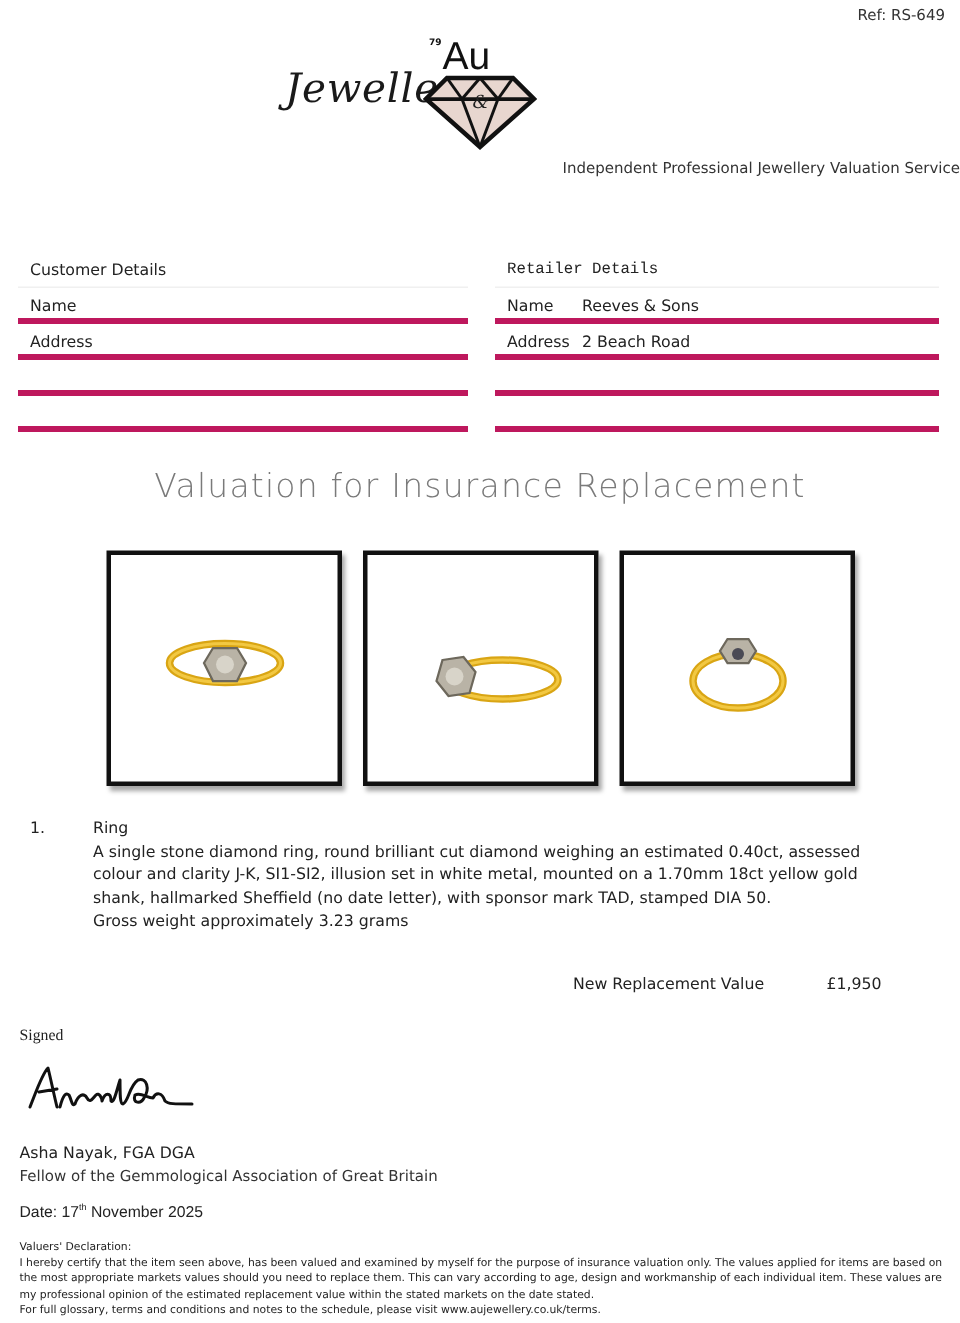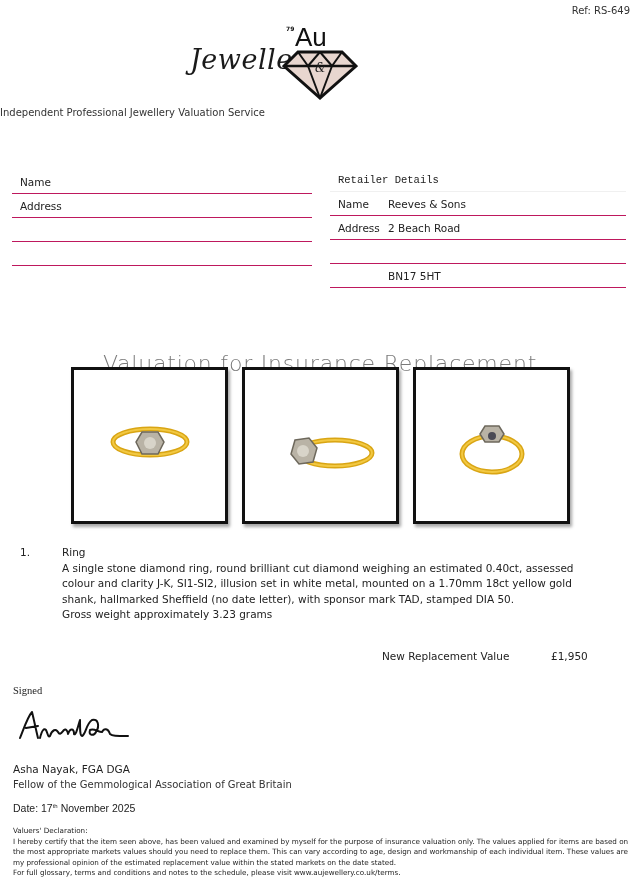--- a/index.html
+++ b/index.html
@@ -9,36 +9,36 @@
     .ref { position: absolute; right: 10px; top: 5px; font-size: 10px; color: #333; }
 
     
     .logo { position: absolute; left: 0; top: 22px; width: 640px; height: 90px; }
     .logo .script-left { position: absolute; left: 190px; top: 22px; font-family: "DejaVu Serif", serif; font-style: italic; font-size: 27px; color: #1a1a1a; letter-spacing: 0.5px; }
     .logo .script-right { position: absolute; left: 358px; top: 22px; font-family: "DejaVu Serif", serif; font-style: italic; font-size: 27px; color: #1a1a1a; letter-spacing: 0.5px; }
     .logo .au { position: absolute; left: 295px; top: 0px; font-family: "Liberation Sans", sans-serif; font-weight: normal; font-size: 26px; color: #111; }
     .logo .atomic { position: absolute; left: 286px; top: 3px; font-size: 6px; font-weight: bold; color: #111; }
     .logo svg.diamond { position: absolute; left: 282px; top: 28px; }
 
-    .tagline { position: absolute; top: 107px; width: 640px; text-align: left; font-size: 10px; color: #333; line-height: 12px; }
+    .tagline { position: absolute; top: 107px; width: 640px; text-align: right; font-size: 10px; color: #333; line-height: 12px; }
     .tagline .contact { font-size: 9.5px; }
 
     
     .details { position: absolute; top: 170px; }
     .details.left { left: 12px; width: 300px; }
     .details.right { left: 330px; width: 296px; }
     .details .heading { font-size: 10.5px; color: #222; padding-left: 8px; height: 22px; line-height: 20px; border-bottom: 1px solid #f0f0f0; }
     .details.right .heading { padding-left: 8px; font-family: Liberation Mono, monospace; }
-    .details .row { height: 24px; line-height: 24px; border-bottom: 1px solid #be185d; font-size: 10.5px; display: flex; }
+    .details .row { height: 24px; line-height: 24px; border-bottom: 4px solid #be185d; font-size: 10.5px; display: flex; }
     .details .row .k { width: 50px; padding-left: 8px; color: #222; }
     .details.left .row .k { width: 80px; }
     .details .row .v { flex: 1; color: #222; padding-left: 6px; }
     .details.right .row .k { width: 52px; }
 
-    .title { position: absolute; top: 312px; width: 640px; text-align: center; font-size: 22px; color: #7a7a7a; letter-spacing: 0.8px; font-family: "DejaVu Sans", sans-serif; font-weight: 300; margin-top: 39px; }
+    .title { position: absolute; top: 312px; width: 640px; text-align: center; font-size: 22px; color: #7a7a7a; letter-spacing: 0.8px; font-family: "DejaVu Sans", sans-serif; font-weight: 300; }
 
     
     .photos { position: absolute; top: 367px; left: 71px; display: flex; gap: 14px; }
     .photo { width: 157px; height: 157px; border: 3px solid #111; background: #fff; box-shadow: 2px 3px 3px rgba(0,0,0,0.35); position: relative; }
     .photo svg { position: absolute; left: 0; top: 0; }
 
     
     .item { position: absolute; top: 545px; left: 0; width: 640px; font-size: 10.5px; line-height: 15.5px; color: #222; }
     .item .num { position: absolute; left: 20px; top: 0; }
     .item .body { position: absolute; left: 62px; top: 0; width: 540px; }
@@ -77,20 +77,21 @@
     <line x1="50" y1="16" x2="38" y2="48" stroke="#111" stroke-width="2"></line>
     <text x="33" y="22" font-family="DejaVu Serif, serif" font-style="italic" font-size="12" fill="#222">&amp;</text>
   </svg>
 </div>
 
 <div class="tagline">
   <div>Independent Professional Jewellery Valuation Service</div>
 </div>
 
 <div class="details left">
+  <div class="heading">Customer Details</div>
   <div class="row">
     <span class="k">Name</span>
     <span class="v"></span>
   </div>
   <div class="row">
     <span class="k">Address</span>
     <span class="v"></span>
   </div>
   <div class="row">
     <span class="k"></span>
@@ -110,21 +111,20 @@
   </div>
   <div class="row">
     <span class="k">Address</span>
     <span class="v">2 Beach Road</span>
   </div>
   <div class="row">
     <span class="k"></span>
   </div>
   <div class="row">
     <span class="k"></span>
-    <span class="v">BN17 5HT</span>
   </div>
 </div>
 
 <div class="title">Valuation for Insurance Replacement</div>
 
 <div class="photos">
   <div class="photo" title="Ring front view">
     <svg width="151" height="151" viewBox="0 0 151 151">
       <ellipse cx="76" cy="72" rx="37" ry="13" fill="none" stroke="#d9a514" stroke-width="5"></ellipse>
       <ellipse cx="76" cy="72" rx="37" ry="13" fill="none" stroke="#f2c842" stroke-width="2"></ellipse>

